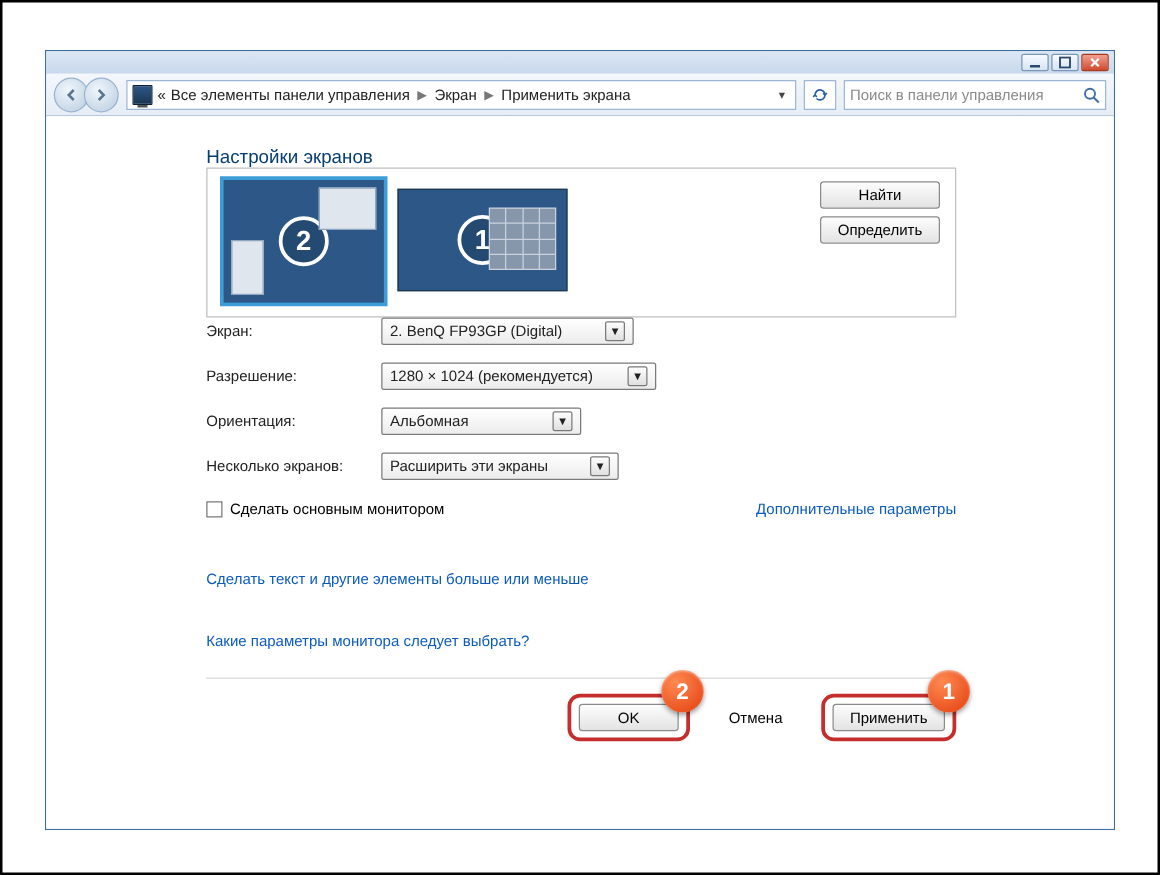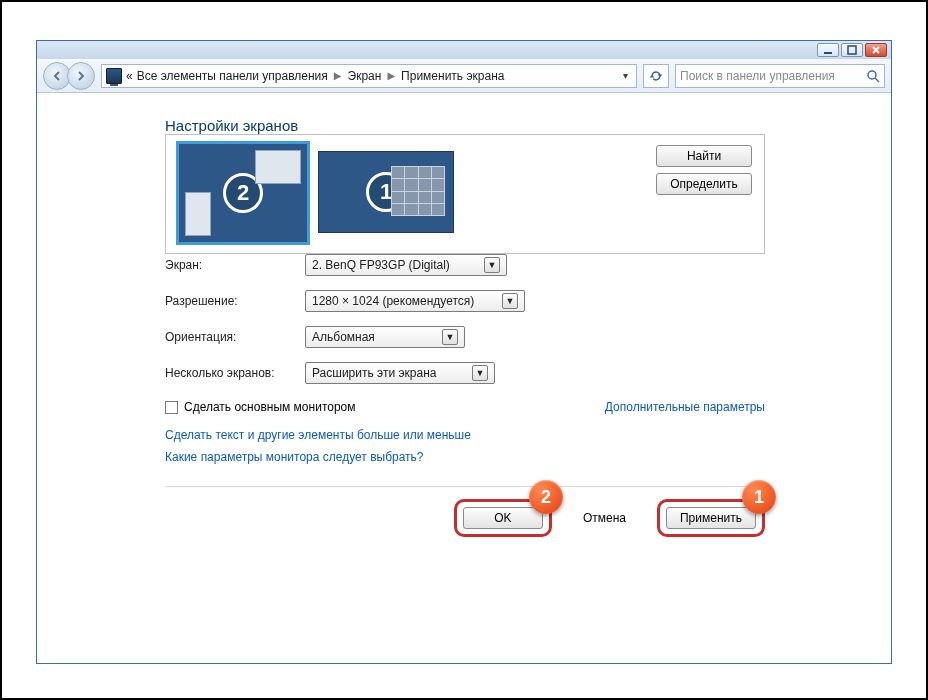--- a/index.html
+++ b/index.html
@@ -137,21 +137,21 @@
   .combo {
     height:22px;border:1px solid #7a7a7a;background:linear-gradient(#fff,#ececec);
     border-radius:2px;display:flex;align-items:center;padding:0 6px;font-size:12px;
     position:relative;
   }
   .combo .caret { margin-left:auto;border:1px solid #7a7a7a;border-radius:2px;width:16px;height:16px;display:flex;align-items:center;justify-content:center;font-size:9px;background:linear-gradient(#fdfdfd,#e0e0e0); }
   .chk-row { margin-top:16px; display:flex; align-items:center; gap:6px; width:600px; }
   .chk { width:13px;height:13px;border:1px solid #7a7a7a;background:#fff; }
   .adv-link { margin-left:auto; color:#0b5bbf; }
   .links { margin-top:14px; display:flex; flex-direction:column; gap:8px; }
-  .links a { color:#0b5bbf; font-size:12px; text-decoration:none; }
+  .links a { color:#0b5bbf; font-size:12px; text-decoration:none;margin-top:28px; }
   .btnrow-wrap { margin-top:22px; border-top:1px solid #d8d8d8; padding-top:12px; display:flex; justify-content:flex-end; gap:14px; width:600px; align-items:center; }
   .hl { border:3px solid #c62e2e; border-radius:10px; padding:5px 6px; display:inline-flex; position:relative; }
   .hl.none { border-color:transparent; }
   .badge {
     position:absolute; top:-22px; right:-14px;
     width:34px;height:34px;border-radius:50%;
     background:radial-gradient(circle at 35% 30%, #ff8a52, #e23c0c);
     color:#fff;font-weight:700;font-size:18px;
     display:flex;align-items:center;justify-content:center;
     box-shadow:0 2px 4px rgba(0,0,0,0.4), inset 0 1px 2px rgba(255,255,255,0.5);
@@ -270,21 +270,21 @@
       </div>
 
       <label>Ориентация:</label>
       <div class="combo" style="width:160px">
         <span>Альбомная</span>
         <span class="caret">▼</span>
       </div>
 
       <label>Несколько экранов:</label>
       <div class="combo" style="width:190px">
-        <span>Расширить эти экрана</span>
+        <span>Расширить эти экраны</span>
         <span class="caret">▼</span>
       </div>
     </div>
 
     <div class="chk-row">
       <div class="chk"></div>
       <span>Сделать основным монитором</span>
       <a class="adv-link">Дополнительные параметры</a>
     </div>
 

